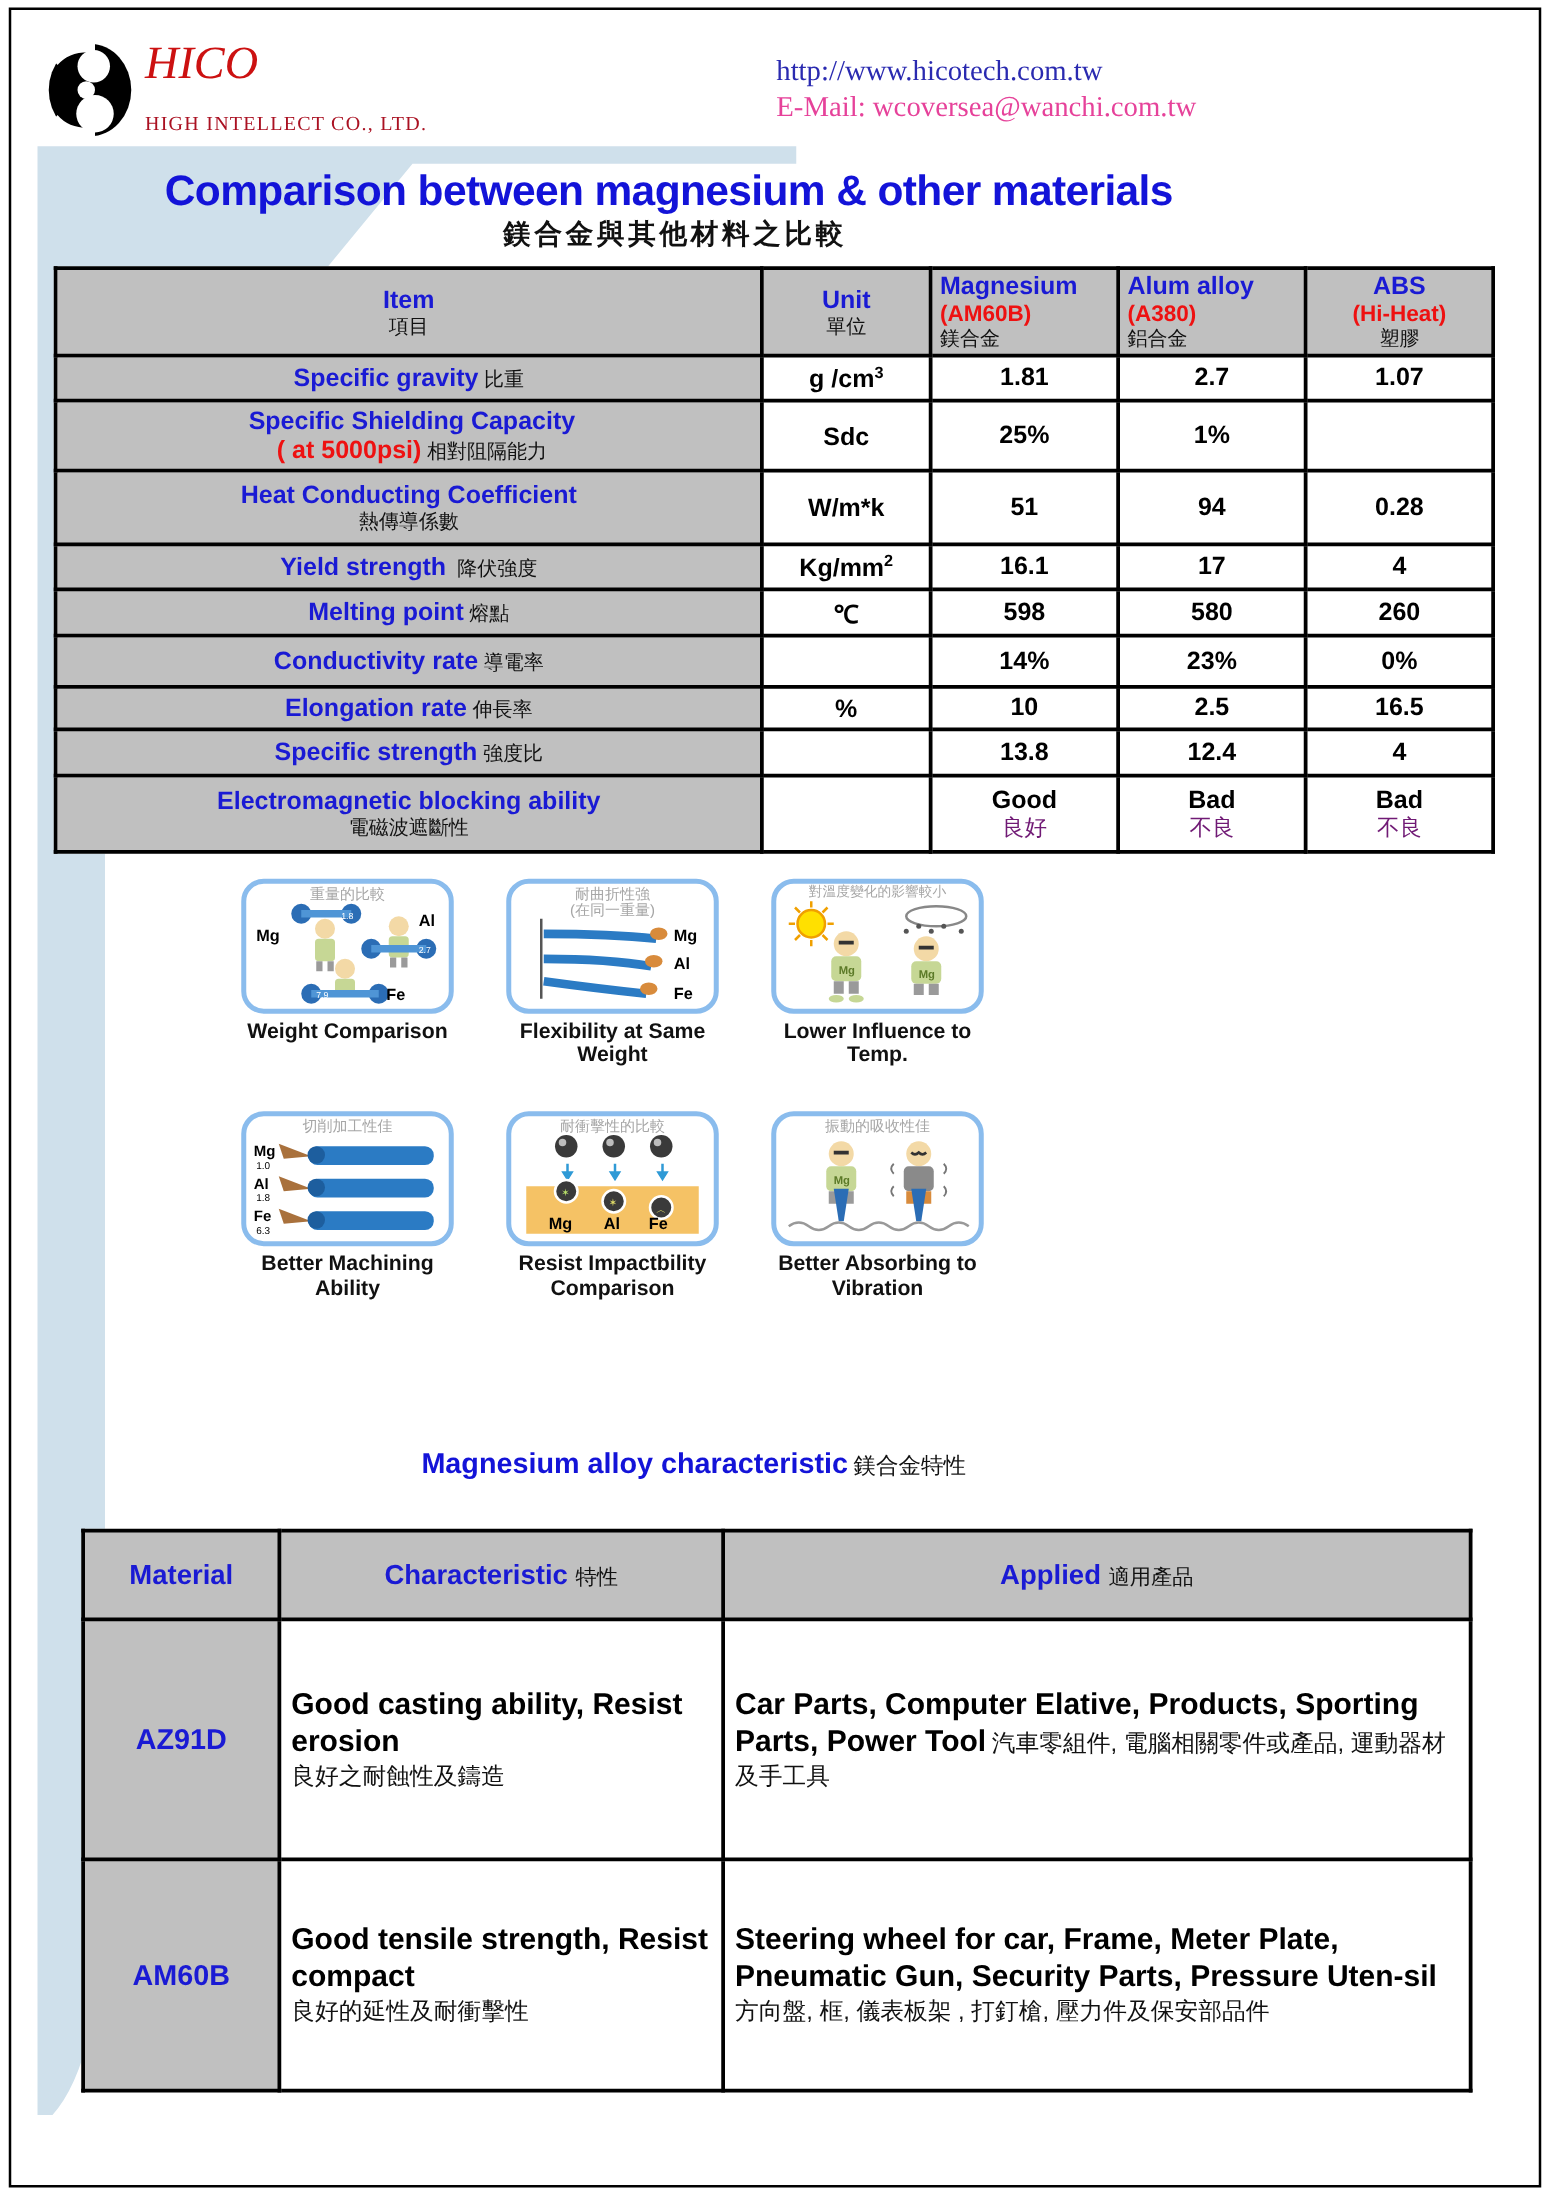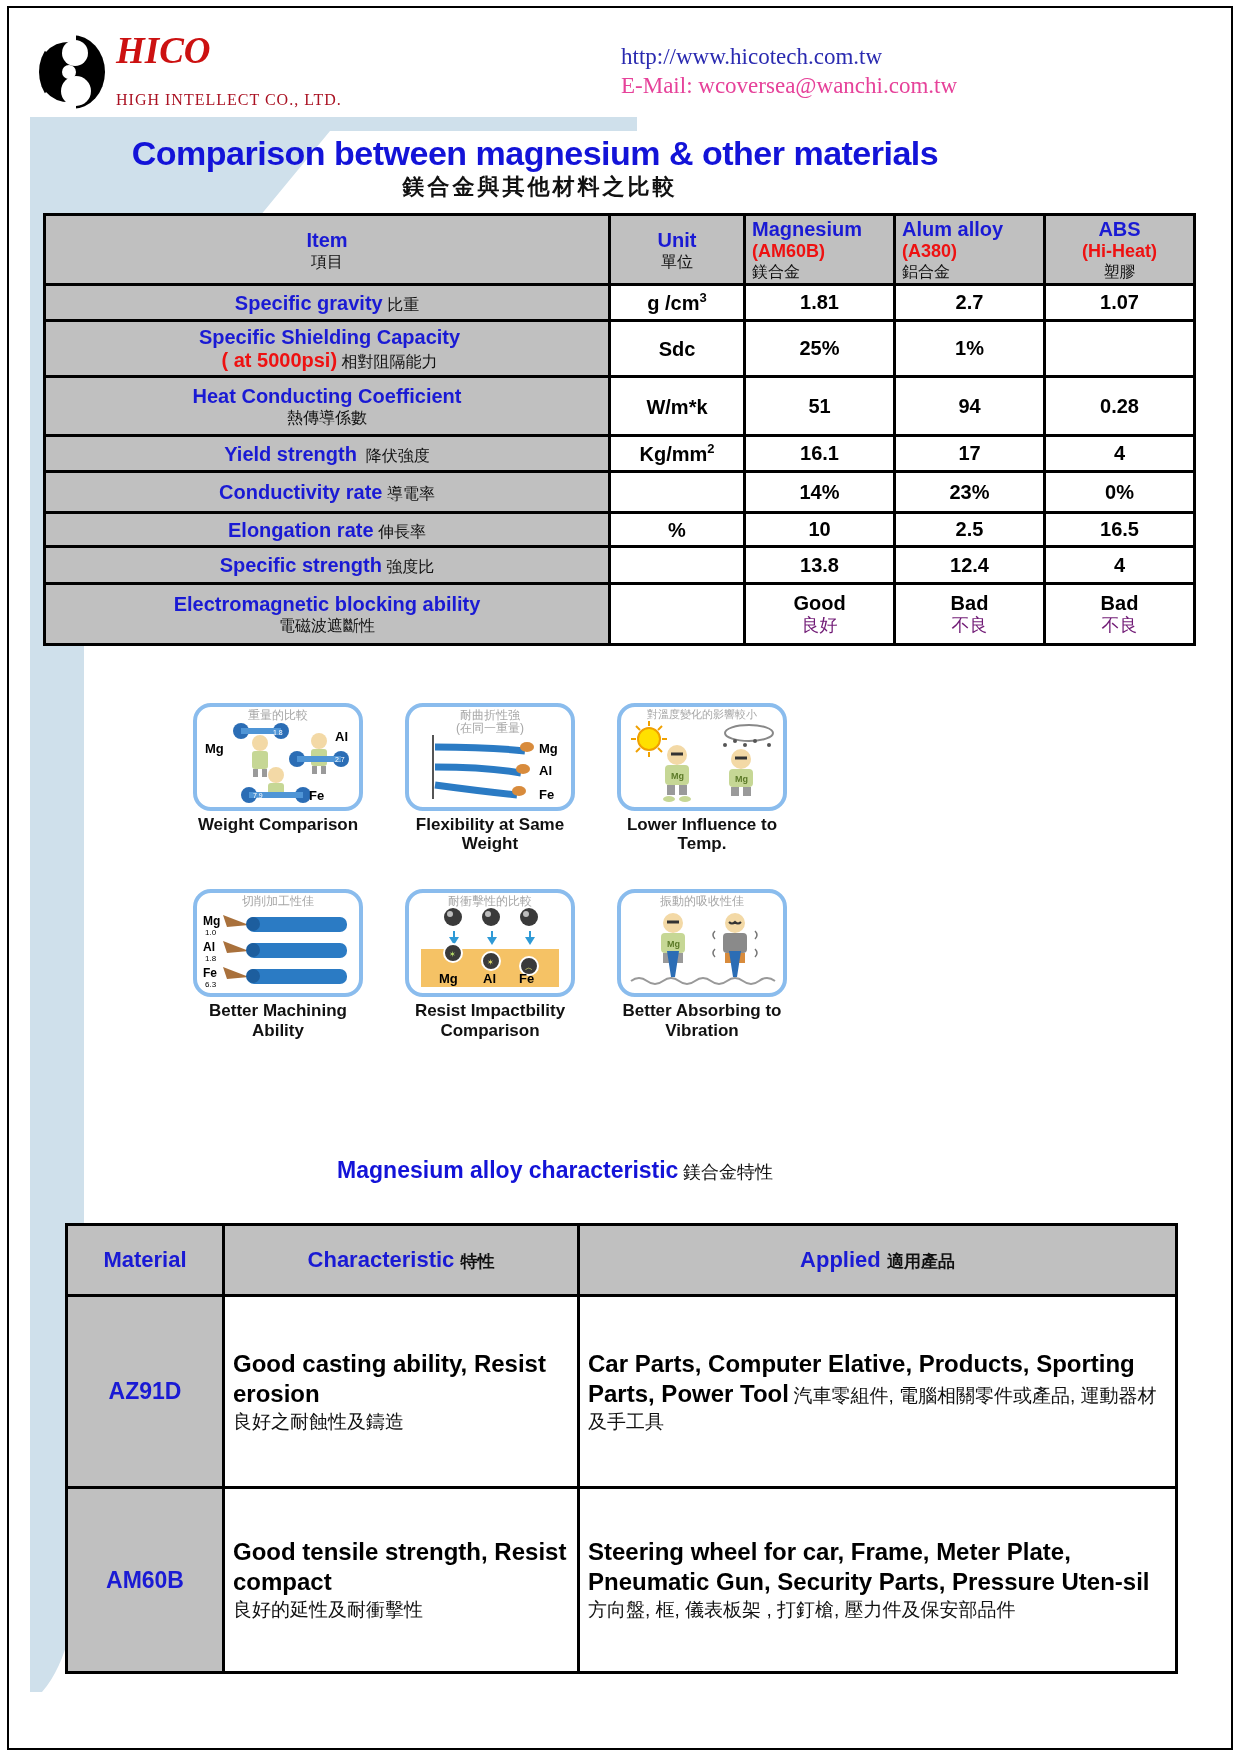--- a/index.html
+++ b/index.html
@@ -5,21 +5,21 @@
   html,body{margin:0;padding:0;}
   body{width:1240px;height:1754px;position:relative;background:#fff;
        font-family:"Liberation Sans", sans-serif;overflow:hidden;}
   .frame{position:absolute;left:7px;top:6px;width:1222px;height:1740px;
          border:2px solid #000;z-index:3;pointer-events:none;}
   #swoosh{position:absolute;left:0;top:0;z-index:0;}
 
   
   .logo{position:absolute;left:36px;top:32px;z-index:2;display:flex;}
   .logo-text{margin-left:8px;}
-  .logo-name{font-family:"Liberation Serif",serif;font-style:italic;font-weight:bold;
+  .logo-name{font-family:"Liberation Serif",serif;font-style:italic;font-weight:normal;
              font-size:37px;color:#cc1111;line-height:1.05;}
   .logo-sub{font-family:"Liberation Serif",serif;font-size:16px;color:#aa1122;
             letter-spacing:1px;margin-top:20px;}
   .contact{position:absolute;left:621px;top:42px;z-index:2;
            font-family:"Liberation Serif",serif;font-size:23px;line-height:1.28;}
   .contact .url{color:#2a2ab0;}
   .contact .email{color:#e6429a;}
 
   
   .title{position:absolute;left:0;top:134px;width:1070px;text-align:center;z-index:2;
@@ -65,21 +65,21 @@
   .sec2-heading .en{color:#1313d8;font-weight:bold;font-size:23px;}
   .sec2-heading .zh{color:#111;font-size:18px;}
   #t2{left:65px;top:1223px;width:1110px;table-layout:fixed;}
   #t2 th,#t2 td{border:3px solid #000;padding:0 8px;vertical-align:middle;}
   #t2 th{background:#c0c0c0;font-size:22px;}
   #t2 td.mat{background:#c0c0c0;text-align:center;color:#1a1ad4;
              font-weight:bold;font-size:23px;}
   #t2 .en24{font-weight:bold;font-size:24px;color:#000;line-height:1.25;}
   #t2 .zh19{font-size:19px;color:#111;line-height:1.35;font-weight:normal;}
   #t2 .hblue{color:#1a1ad4;font-weight:bold;font-size:22px;}
-  #t2 .hzh{color:#111;font-size:17px;font-weight:bold;}
+  #t2 .hzh{color:#111;font-size:17px;font-weight:normal;}
   svg text{font-family:"Liberation Sans",sans-serif;}
 </style>
 </head>
 <body>
 
 <svg id="swoosh" width="1240" height="1754">
   <path d="M30,117 L637,117 L637,131 L330,131 L84,430 L84,1490 Q84,1645 42,1692 L30,1692 Z" fill="#cfe0eb"></path>
 </svg>
 
 <div class="frame"></div>
@@ -197,20 +197,33 @@
           <div class="v">16.1</div>
         </td>
     <td class="val">
           <div class="v">17</div>
         </td>
     <td class="val">
           <div class="v">4</div>
         </td>
   </tr>
 
+  <tr style="height:37px">
+    <td class="item"><span class="blue20">Melting point</span> <span class="zh16">熔點</span></td>
+    <td class="unit"><span>℃</span><sup></sup></td>
+    <td class="val">
+          <div class="v">598</div>
+        </td>
+    <td class="val">
+          <div class="v">580</div>
+        </td>
+    <td class="val">
+          <div class="v">260</div>
+        </td>
+  </tr>
 
   <tr style="height:41px">
     <td class="item"><span class="blue20">Conductivity rate</span> <span class="zh16">導電率</span></td>
     <td class="unit"><span></span><sup></sup></td>
     <td class="val">
           <div class="v">14%</div>
         </td>
     <td class="val">
           <div class="v">23%</div>
         </td>

